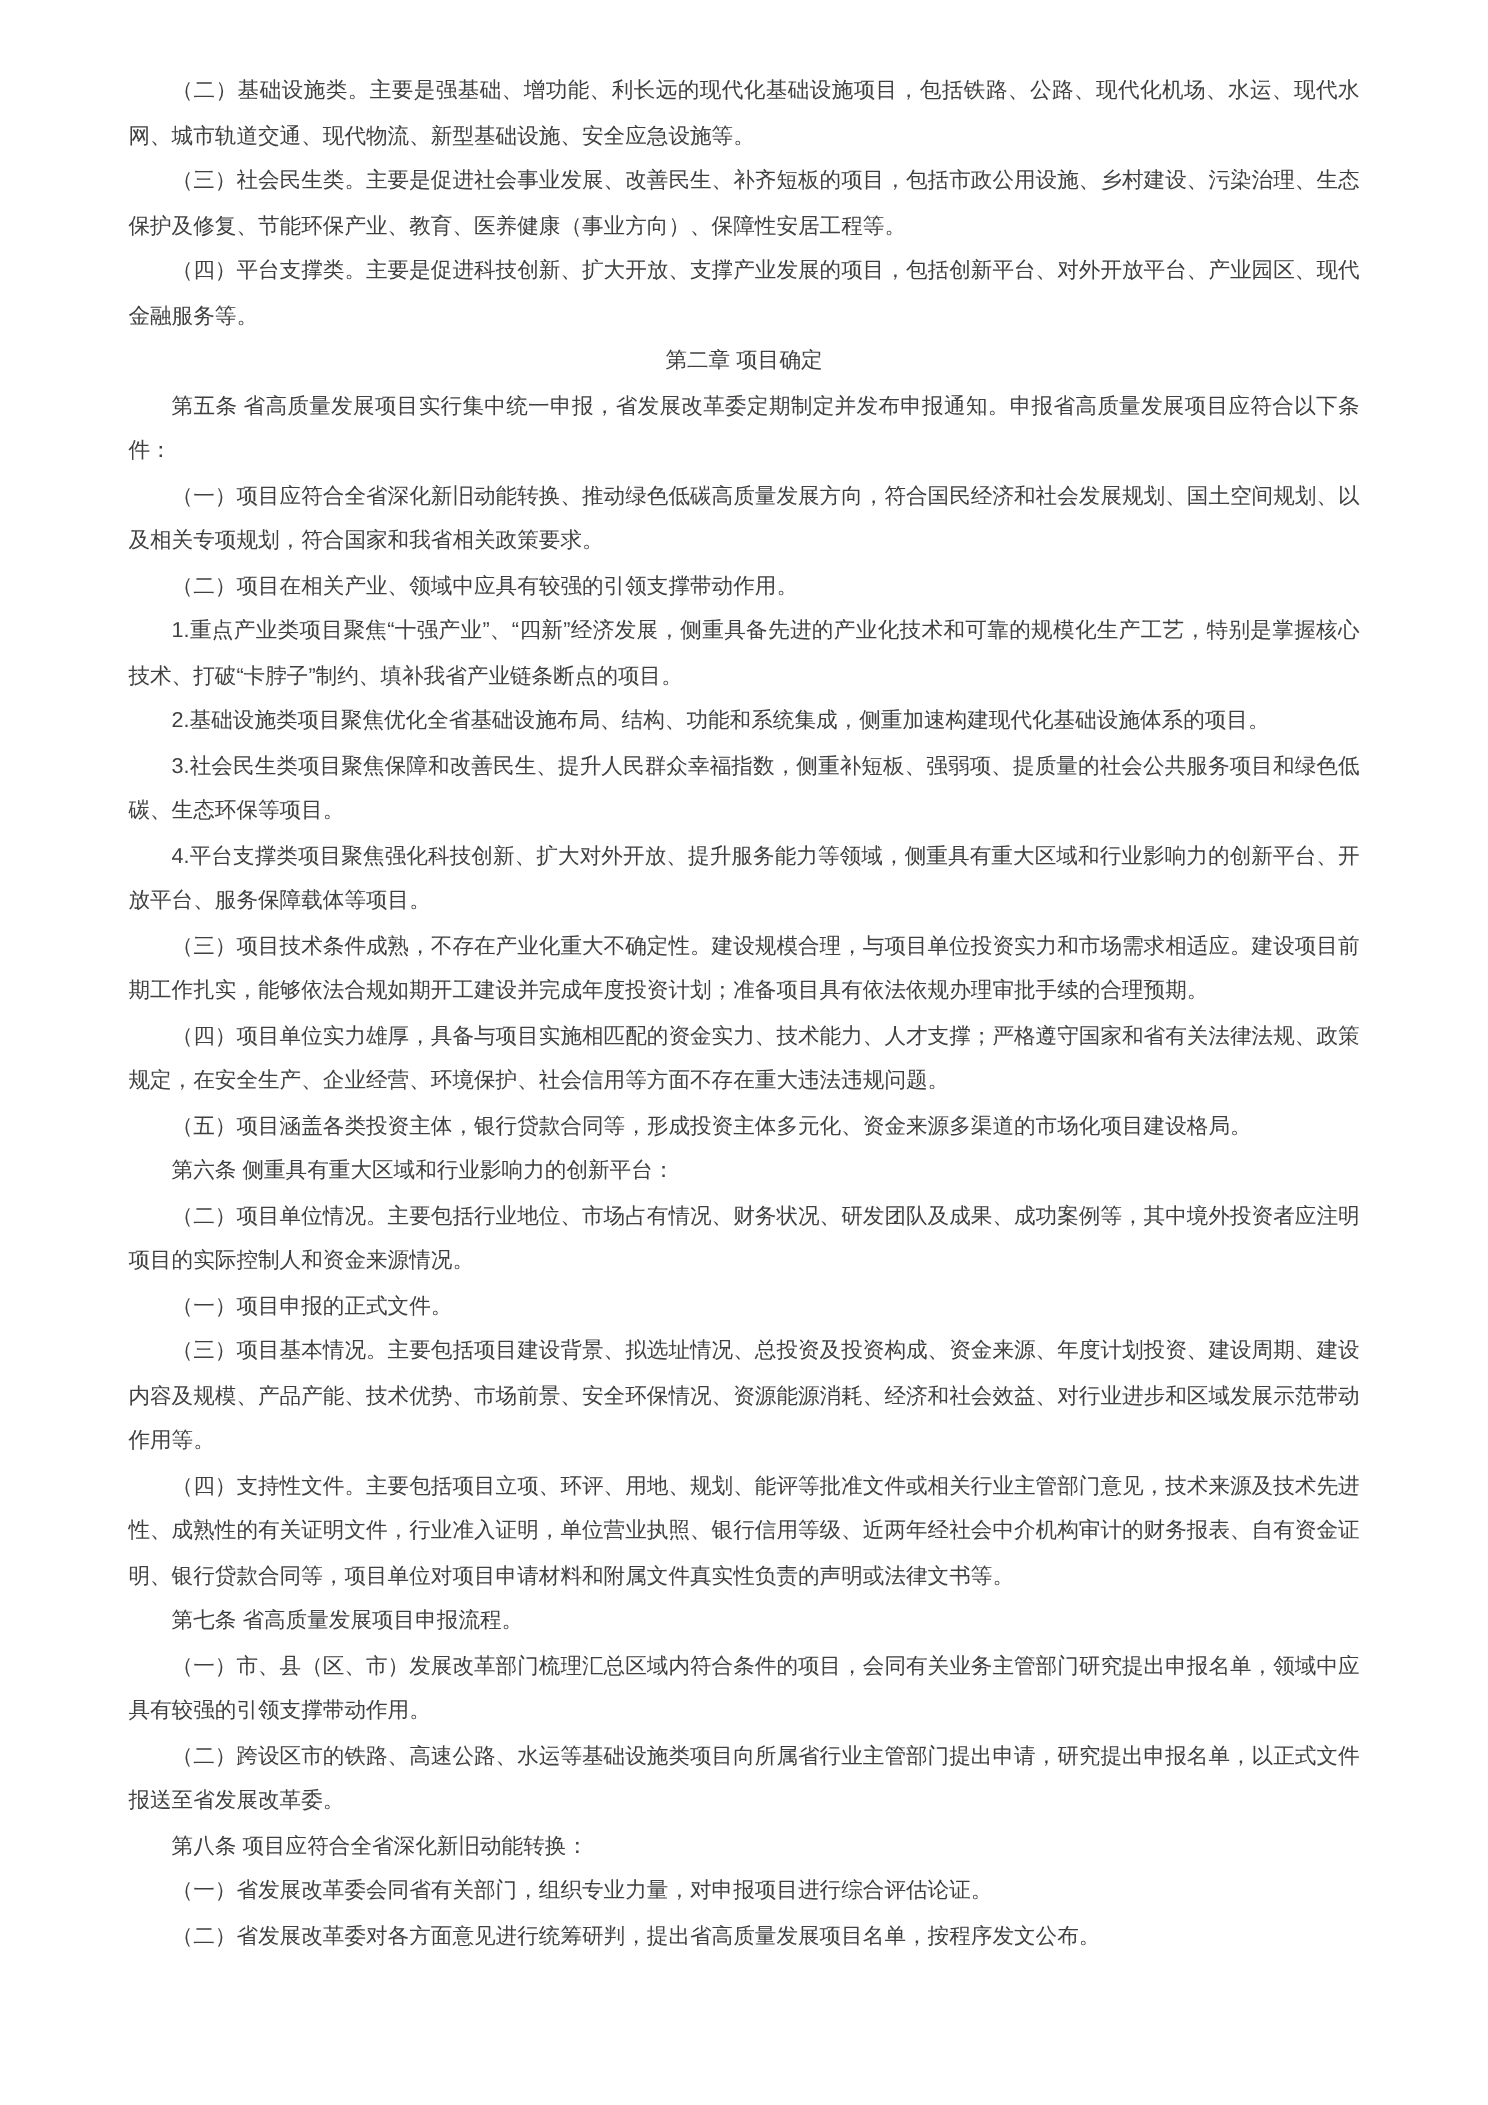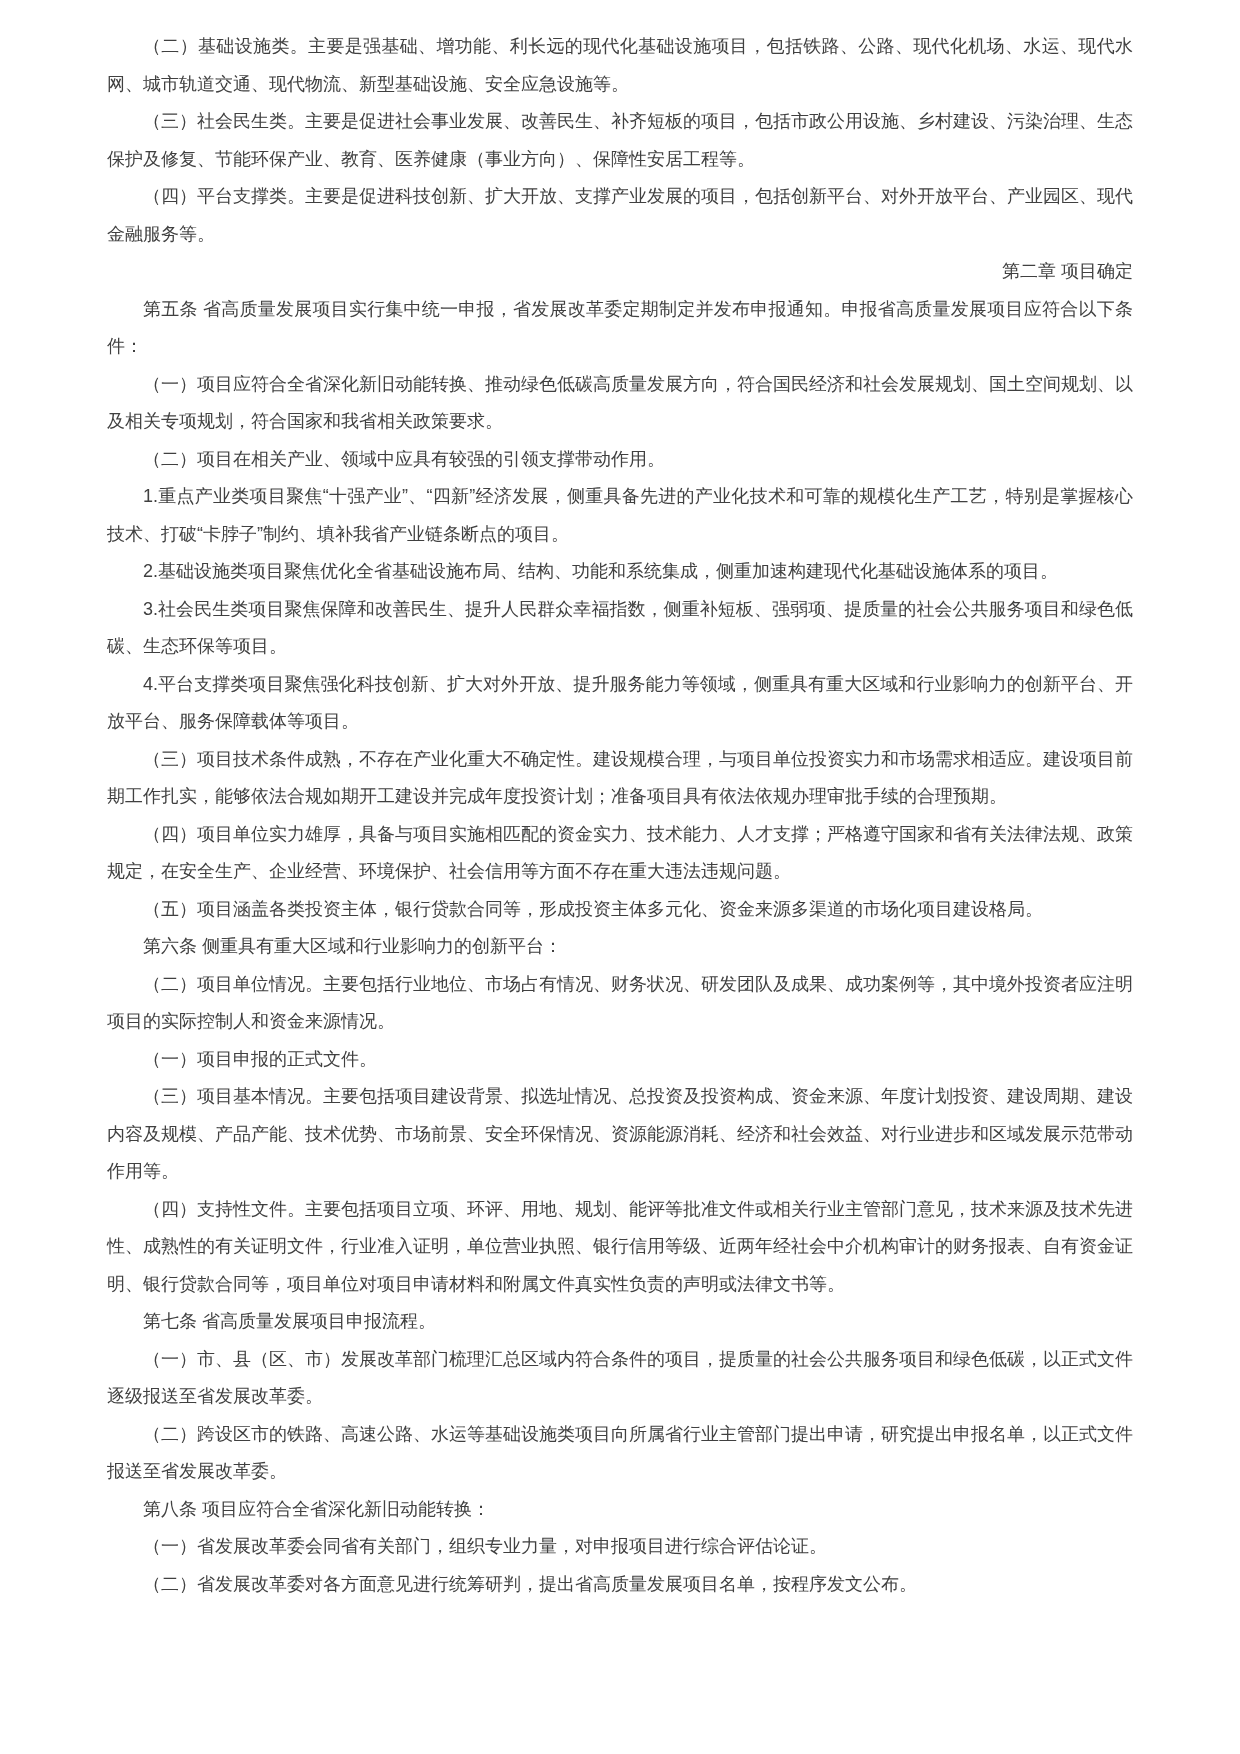--- a/index.html
+++ b/index.html
@@ -8,34 +8,34 @@
   }
   body {
     width: 1240px;
     min-height: 1754px;
     background: #ffffff;
     font-family: "Liberation Sans", "DejaVu Sans", sans-serif;
   }
   .doc {
     box-sizing: border-box;
     width: 1240px;
-    padding: 28px 107px 40px 107px;
+    padding: 57px 107px 40px 107px;
     color: #404040;
   }
   .para {
     margin: 0;
     font-size: 18px;
     line-height: 37.5px;
     text-align: justify;
     text-indent: 2em;
     word-break: break-all;
     font-weight: 400;
   }
   .para.heading {
-    text-align: right;
+    text-align: center;
     text-indent: 0;
   }
 </style>
 </head>
 <body>
 
 <div class="doc">
 
 <p class="para">（二）基础设施类。主要是强基础、增功能、利长远的现代化基础设施项目，包括铁路、公路、现代化机场、水运、现代水网、城市轨道交通、现代物流、新型基础设施、安全应急设施等。</p>
     <p class="para">（三）社会民生类。主要是促进社会事业发展、改善民生、补齐短板的项目，包括市政公用设施、乡村建设、污染治理、生态保护及修复、节能环保产业、教育、医养健康（事业方向）、保障性安居工程等。</p>
@@ -50,18 +50,18 @@
     <p class="para">4.平台支撑类项目聚焦强化科技创新、扩大对外开放、提升服务能力等领域，侧重具有重大区域和行业影响力的创新平台、开放平台、服务保障载体等项目。</p>
     <p class="para">（三）项目技术条件成熟，不存在产业化重大不确定性。建设规模合理，与项目单位投资实力和市场需求相适应。建设项目前期工作扎实，能够依法合规如期开工建设并完成年度投资计划；准备项目具有依法依规办理审批手续的合理预期。</p>
     <p class="para">（四）项目单位实力雄厚，具备与项目实施相匹配的资金实力、技术能力、人才支撑；严格遵守国家和省有关法律法规、政策规定，在安全生产、企业经营、环境保护、社会信用等方面不存在重大违法违规问题。</p>
     <p class="para">（五）项目涵盖各类投资主体，银行贷款合同等，形成投资主体多元化、资金来源多渠道的市场化项目建设格局。</p>
     <p class="para">第六条 侧重具有重大区域和行业影响力的创新平台：</p>
     <p class="para">（二）项目单位情况。主要包括行业地位、市场占有情况、财务状况、研发团队及成果、成功案例等，其中境外投资者应注明项目的实际控制人和资金来源情况。</p>
     <p class="para">（一）项目申报的正式文件。</p>
     <p class="para">（三）项目基本情况。主要包括项目建设背景、拟选址情况、总投资及投资构成、资金来源、年度计划投资、建设周期、建设内容及规模、产品产能、技术优势、市场前景、安全环保情况、资源能源消耗、经济和社会效益、对行业进步和区域发展示范带动作用等。</p>
     <p class="para">（四）支持性文件。主要包括项目立项、环评、用地、规划、能评等批准文件或相关行业主管部门意见，技术来源及技术先进性、成熟性的有关证明文件，行业准入证明，单位营业执照、银行信用等级、近两年经社会中介机构审计的财务报表、自有资金证明、银行贷款合同等，项目单位对项目申请材料和附属文件真实性负责的声明或法律文书等。</p>
     <p class="para">第七条 省高质量发展项目申报流程。</p>
-    <p class="para">（一）市、县（区、市）发展改革部门梳理汇总区域内符合条件的项目，提质量的社会公共服务项目和绿色低碳，以正式文件逐级报送至省发展改革委。</p>
+    <p class="para">（一）市、县（区、市）发展改革部门梳理汇总区域内符合条件的项目，会同有关业务主管部门研究提出申报名单，领域中应具有较强的引领支撑带动作用。</p>
     <p class="para">（二）跨设区市的铁路、高速公路、水运等基础设施类项目向所属省行业主管部门提出申请，研究提出申报名单，以正式文件报送至省发展改革委。</p>
     <p class="para">第八条 项目应符合全省深化新旧动能转换：</p>
     <p class="para">（一）省发展改革委会同省有关部门，组织专业力量，对申报项目进行综合评估论证。</p>
     <p class="para">（二）省发展改革委对各方面意见进行统筹研判，提出省高质量发展项目名单，按程序发文公布。</p>
   </div>
 
 </body></html>

